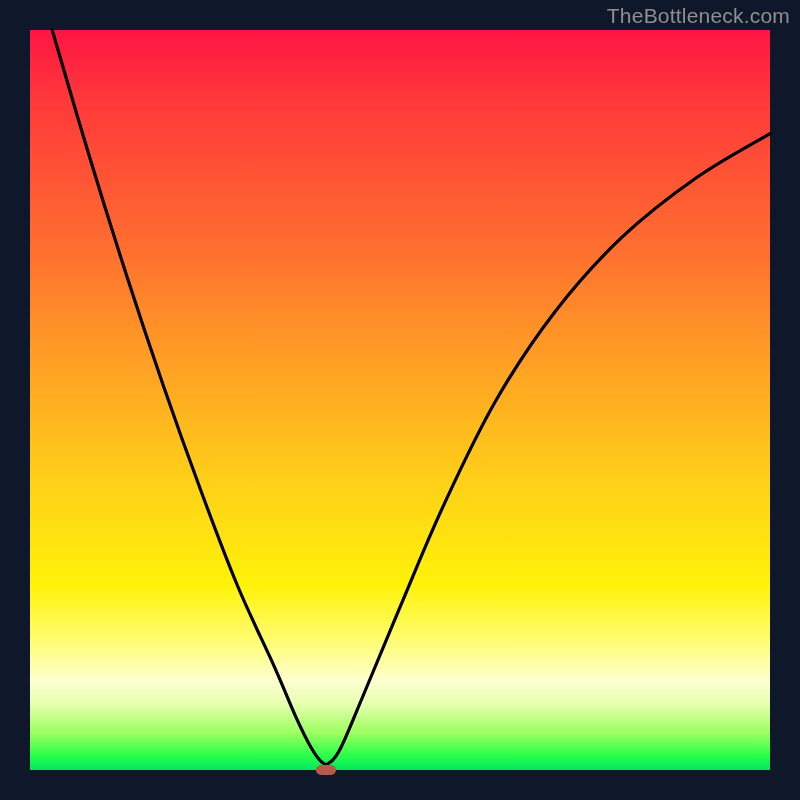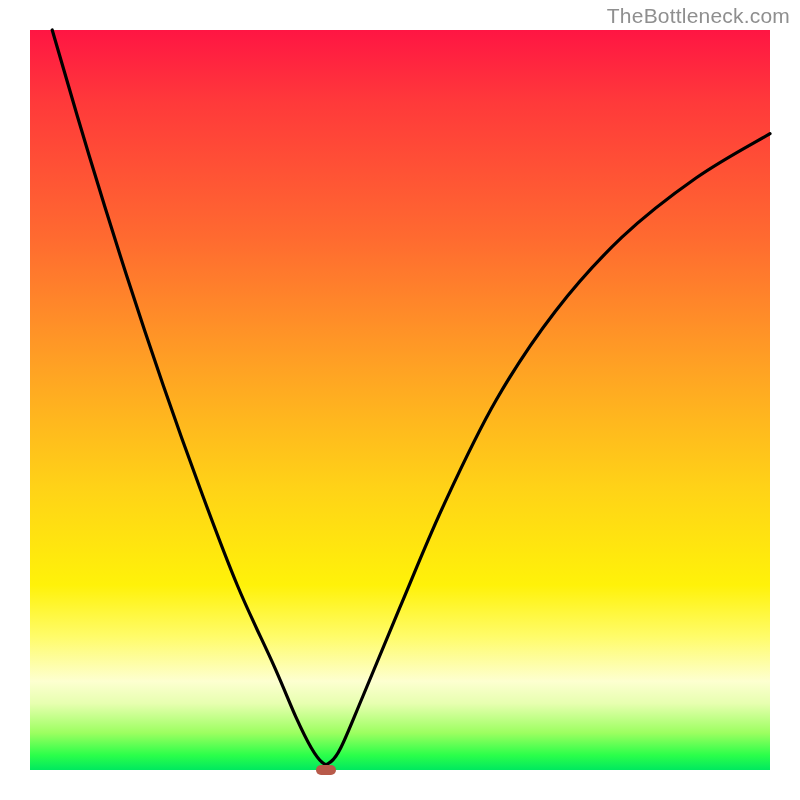--- a/index.html
+++ b/index.html
@@ -8,21 +8,21 @@
     width: 800px;
     height: 800px;
     background: #000;
     overflow: hidden;
     font-family: Arial, Helvetica, sans-serif;
   }
   .frame {
     position: relative;
     width: 800px;
     height: 800px;
-    background: #ffffff;
+    background: #0f172a;
   }
   .plot-area {
     position: absolute;
     left: 30px;
     top: 30px;
     width: 740px;
     height: 740px;
     
     background: linear-gradient(
       to bottom,

